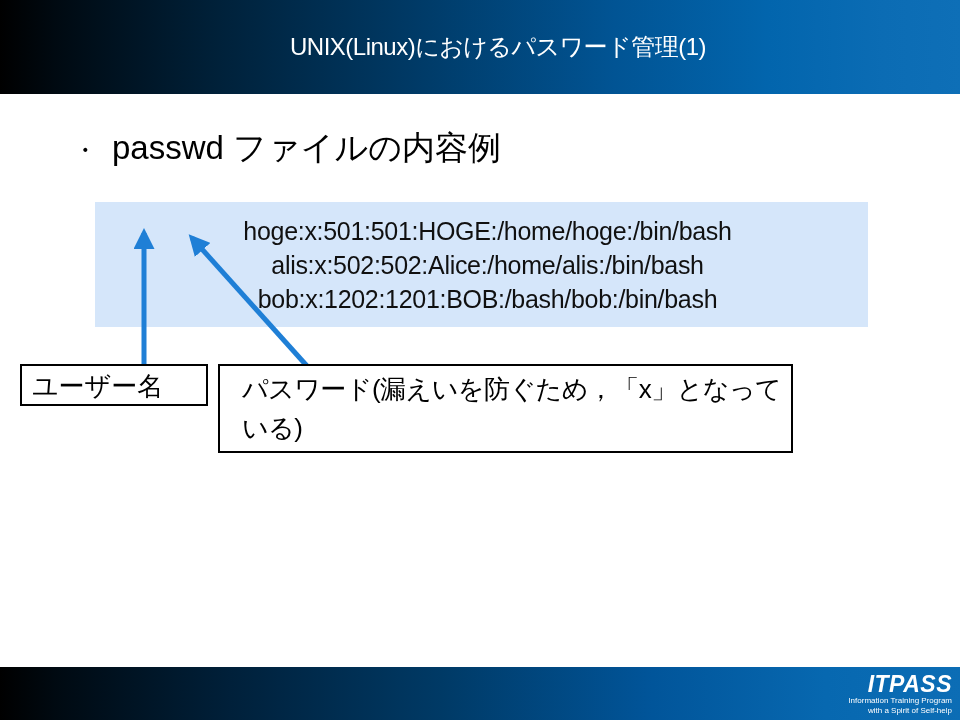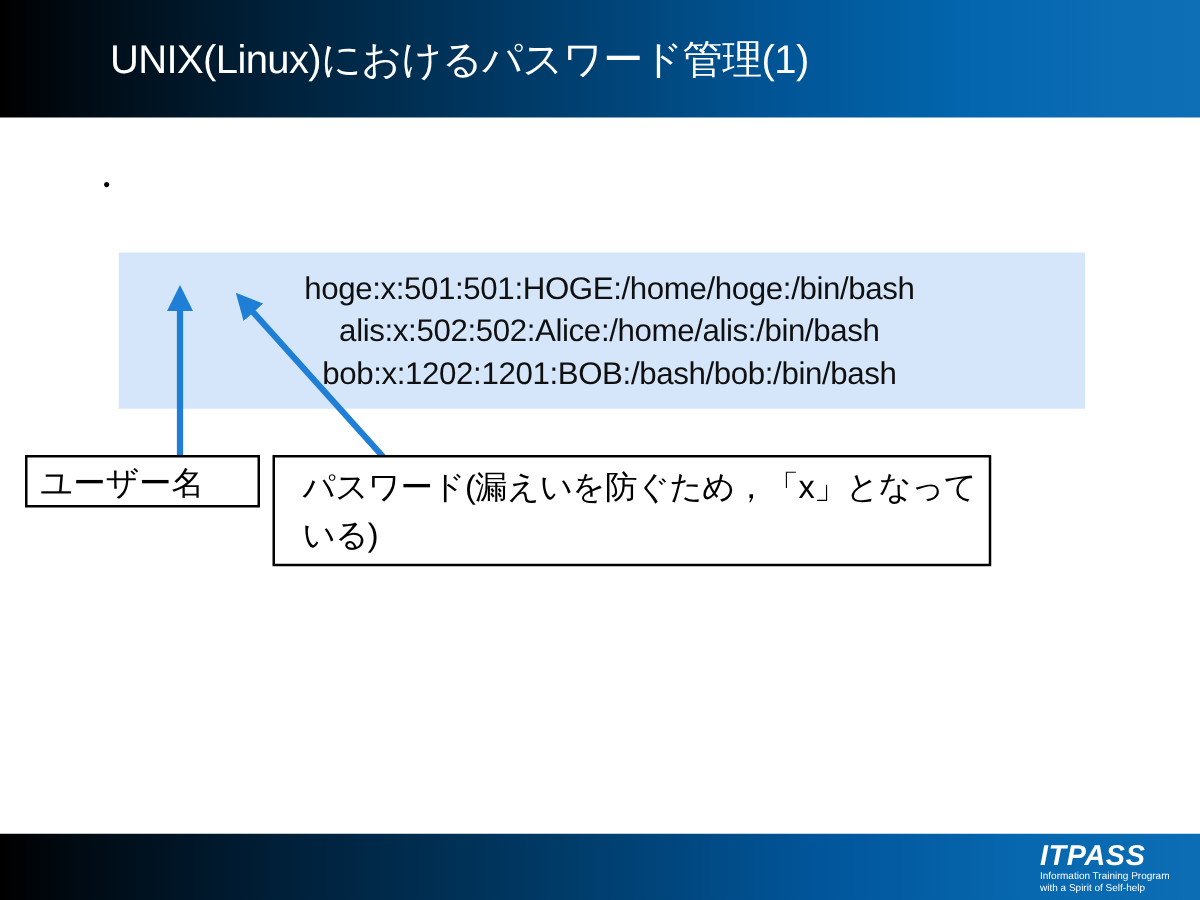--- a/index.html
+++ b/index.html
@@ -28,28 +28,29 @@
         #000a12 6%,
         #002038 22%,
         #003b68 44%,
         #015494 64%,
         #0265ad 80%,
         #0b6cb4 92%,
         #0e6fb7 100%);
   }
   #slide-title {
     position: absolute;
-    left: 88px;
+    left: 78px;
     top: 24px;
     width: 840px;
-    font-size: 32px;
+    font-size: 24px;
     line-height: 46px;
     color: #ffffff;
     letter-spacing: -0.5px;
     white-space: nowrap;
+    text-align: center;
   }
 
   
   #bullet-row {
     position: absolute;
     left: 72px;
     top: 126px;
     display: flex;
     align-items: baseline;
     color: #000000;
@@ -145,21 +146,21 @@
         #01559a 68%,
         #0768b0 86%,
         #0c6db5 100%);
   }
   #footer-logo {
     position: absolute;
     right: 8px;
     top: 672px;
     width: 120px;
     height: 46px;
-    text-align: left;
+    text-align: right;
     color: #ffffff;
   }
   #logo-wordmark {
     font-size: 23px;
     font-weight: bold;
     font-style: italic;
     line-height: 24px;
     letter-spacing: 0.5px;
   }
   .logo-tagline {
@@ -170,20 +171,21 @@
 </style>
 </head>
 <body>
 
 <div id="header-bar">
   <div id="slide-title">UNIX(Linux)におけるパスワード管理(1)</div>
 </div>
 
 <div id="bullet-row">
   <span id="bullet-marker">・</span>
+  <span id="bullet-text">passwd ファイルの内容例</span>
 </div>
 
 <div id="code-block">
   <div class="code-line">hoge:x:501:501:HOGE:/home/hoge:/bin/bash</div>
   <div class="code-line">alis:x:502:502:Alice:/home/alis:/bin/bash</div>
   <div class="code-line">bob:x:1202:1201:BOB:/bash/bob:/bin/bash</div>
 </div>
 
 <svg id="arrows-layer" width="960" height="720" viewBox="0 0 960 720">
   <defs>

